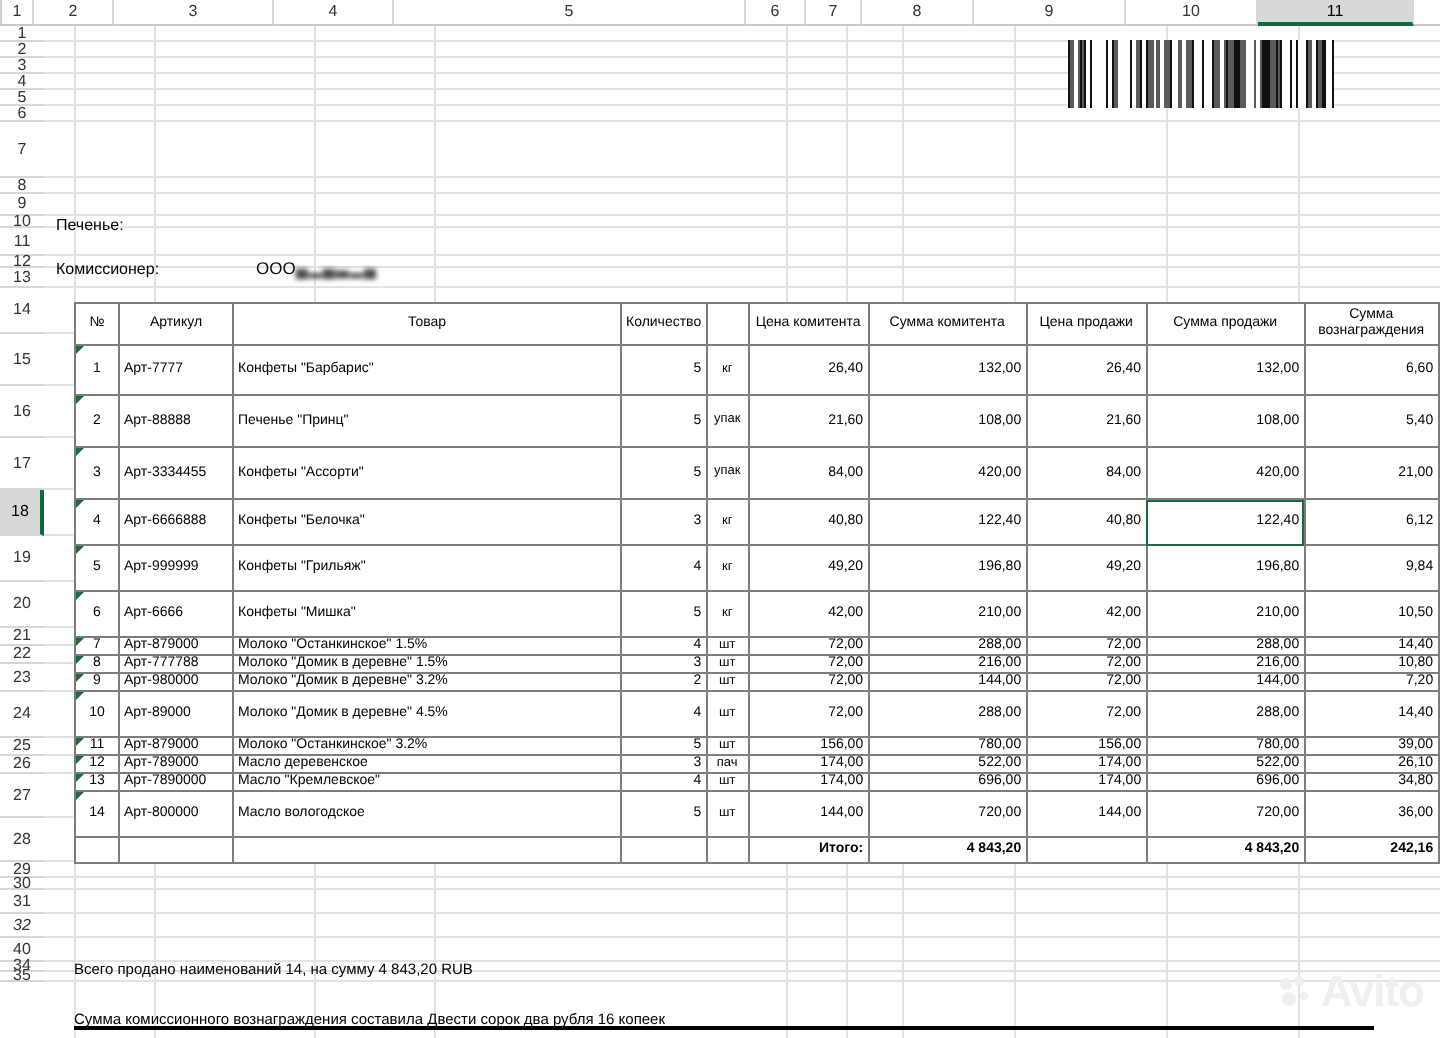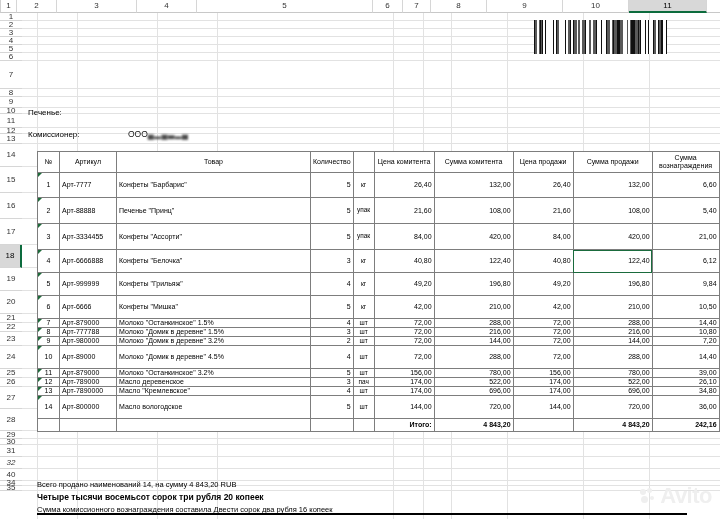--- a/index.html
+++ b/index.html
@@ -641,21 +641,20 @@
           <td class="tot-lbl">Итого:</td>
           <td class="num">4 843,20</td>
           <td class="num"></td>
           <td class="num">4 843,20</td>
           <td class="num">242,16</td>
         </tr>
       </tbody>
   </table>
 
   <div class="foot" style="top:480px;">Всего продано наименований 14, на сумму 4 843,20 RUB</div>
-  <div class="foot b" style="top:492px;">Четыре тысячи восемьсот сорок три рубля 20 копеек</div>
   <div class="foot" style="top:505px;">Сумма комиссионного вознаграждения составила Двести сорок два рубля 16 копеек</div>
   <div class="bottom-rule"></div>
 
   <div class="watermark">
     <span class="dots">
       <b style="width:6px;height:6px;left:0;top:1px;"></b>
       <b style="width:5px;height:5px;left:7px;top:0;"></b>
       <b style="width:7px;height:7px;left:1px;top:8px;"></b>
       <b style="width:4px;height:4px;left:10px;top:8px;"></b>
     </span>

